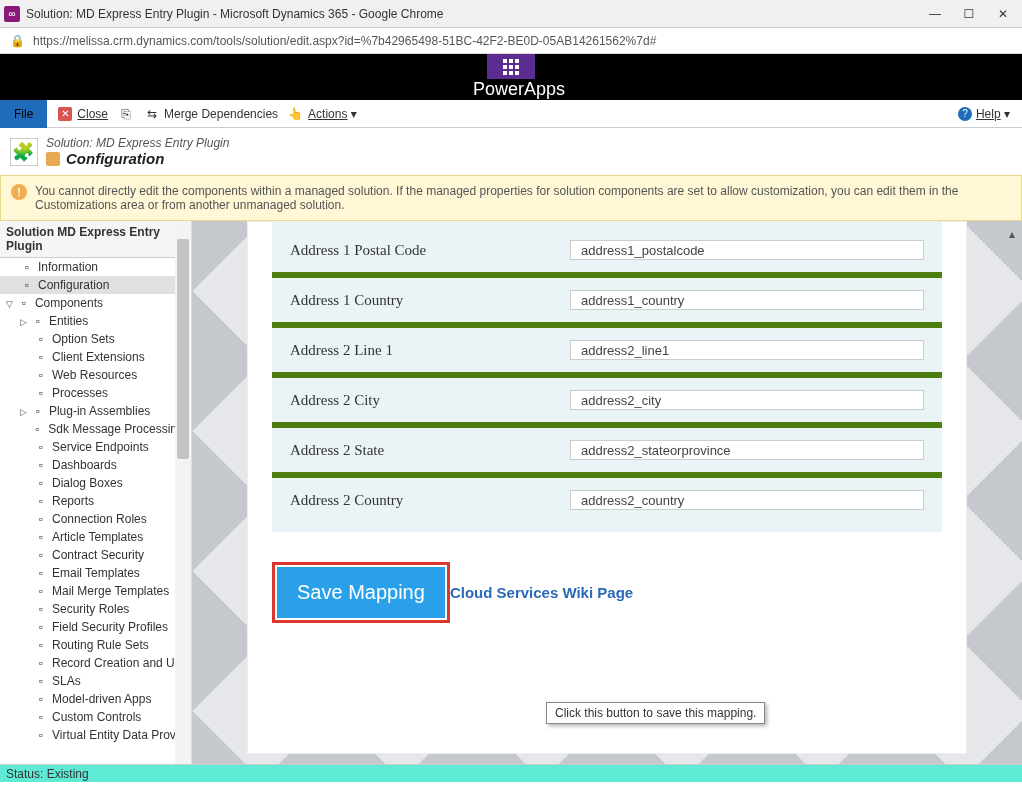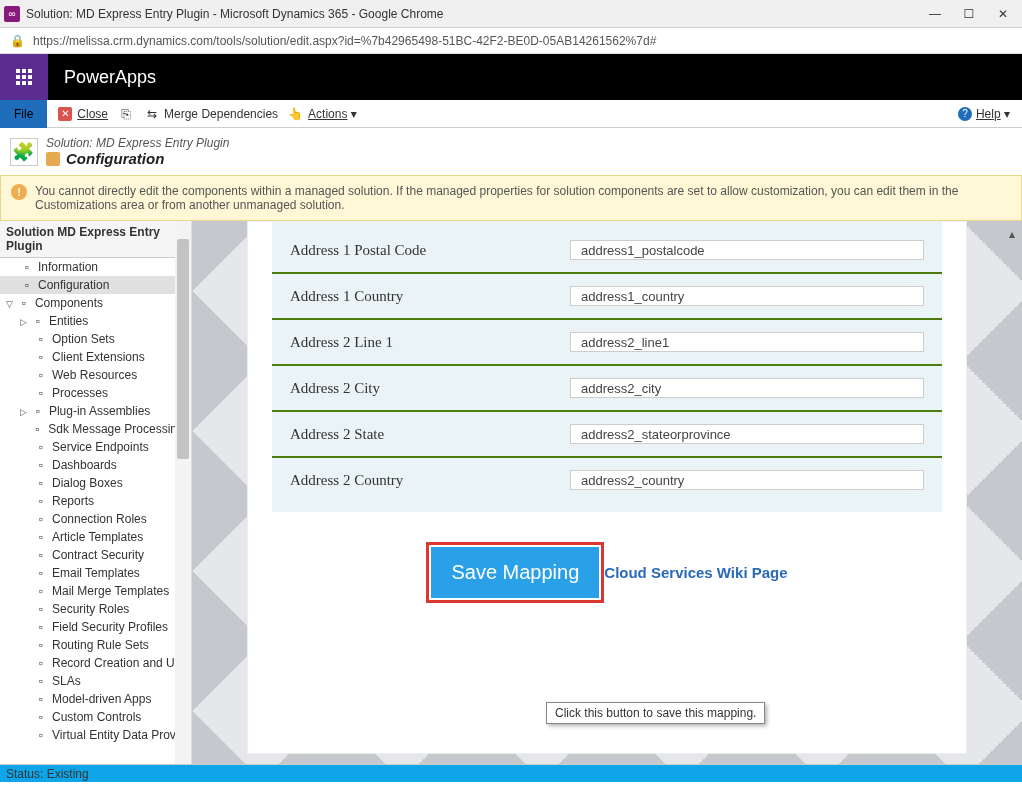--- a/index.html
+++ b/index.html
@@ -10,21 +10,21 @@
 .title-bar .fav { width: 16px; height: 16px; background: #8a1a7a; border-radius: 2px; display:flex; align-items:center; justify-content:center; color:#fff; font-size:10px; margin-right: 6px;}
 .title-bar .title { flex: 1; color: #333; font-size: 12px; }
 .win-btns { display: flex; gap: 20px; margin-right: 8px; }
 .win-btn { width: 14px; height: 14px; display:flex; align-items:center; justify-content:center; color:#333; }
 
 
 .address-bar { height: 26px; background: #fff; border-bottom: 1px solid #ddd; display:flex; align-items:center; padding-left:10px; color:#555; font-size:12px; }
 .lock { margin-right: 8px; color:#555; }
 
 
-.pa-header { height: 46px; background: #000; display: flex; align-items:center; }
+.pa-header { height: 46px; background: #000; display: flex; align-items:center;flex-direction:column; }
 .waffle { width: 48px; height: 46px; background: #5c2d91; display:flex; align-items:center; justify-content:center; }
 .waffle-dots { display:grid; grid-template-columns:repeat(3,4px); grid-template-rows:repeat(3,4px); gap:2px; }
 .waffle-dots div { width:4px;height:4px;background:#fff; }
 .pa-title { color:#fff; font-size:18px; margin-left:16px; font-weight:400; }
 
 
 .ribbon { height: 28px; border-bottom: 1px solid #ccc; background:#fff; display:flex; align-items:center; font-size:12px; }
 .file-tab { background:#1f6cba; color:#000000; height:28px; display:flex; align-items:center; padding:0 14px; }
 .ribbon-btn { display:flex; align-items:center; gap:4px; margin-left:10px; cursor:pointer; }
 .rb-ico { width:16px; height:16px; display:inline-flex; align-items:center; justify-content:center; }
@@ -61,37 +61,37 @@
 .content-wrap { flex:1; position:relative; overflow:hidden; }
 .bg-diag { position:absolute; inset:0; background:
   linear-gradient(135deg, #c5c9cd 25%, transparent 25%),
   linear-gradient(225deg, #c5c9cd 25%, transparent 25%),
   linear-gradient(45deg, #c5c9cd 25%, transparent 25%),
   linear-gradient(315deg, #c5c9cd 25%, #e5e7ea 25%);
   background-size:140px 140px;
 }
 .inner-panel { position:absolute; left:55px; right:55px; top:0; bottom:10px; background:#fff; padding:0 24px 16px 24px; overflow-y:auto; border:1px solid #eee;}
 .form-area { background:#eaf3f5; padding:0 0 10px 0; }
-.form-row { display:flex; align-items:center; border-top:2px solid #4d7c0f; padding:12px 18px; }
+.form-row { display:flex; align-items:center; border-top:6px solid #4d7c0f; padding:12px 18px; }
 .form-row:first-child{border-top:none; padding-top:18px;}
 .f-label { width:280px; font-family: Georgia, serif; font-size:15px; color:#333; }
 .f-input { flex:1; height:20px; border:1px solid #ccc; background:#fff; padding:0 10px; font-size:13px; color:#444; }
 
-.actions-row { display:flex; align-items:center; justify-content:center; margin-top:30px; }
+.actions-row { display:flex; align-items:center; justify-content:flex-start; margin-top:30px; }
 .save-btn-wrap { border:3px solid #d9372f; padding:2px; }
 .save-btn { background:#2aa0e8; color:#fff; font-size:20px; padding:14px 20px; border:none; cursor:pointer; }
 .wiki-link { color:#2a6ab8; font-size:15px; font-weight:700; cursor:pointer; }
 
 .tooltip { position:absolute; left:354px; bottom:40px; background:#fff; border:1px solid #888; box-shadow:2px 2px 4px rgba(0,0,0,.3); padding:3px 8px; font-size:12px; color:#333; z-index:5;}
 
 .up-arrow { position:absolute; right:3px; top:6px; width:10px;height:10px; color:#555;}
 .scroll-v { position:absolute; right:0; top:0; bottom:0; width:16px; background:#f3f3f3;}
 .scroll-thumb { position:absolute; right:2px; width:12px; background:#c3c3c3; border-radius:2px;}
 
-.status-bar { height:18px; border-top:1px solid #ccc; background:#0ea5e9; padding:0 6px; font-size:12px; display:flex; align-items:center;}
+.status-bar { height:18px; border-top:1px solid #ccc; background:#5eead4; padding:0 6px; font-size:12px; display:flex; align-items:center;}
 </style>
 </head>
 <body>
 
 <div class="title-bar">
   <div class="fav">∞</div>
   <div class="title">Solution: MD Express Entry Plugin - Microsoft Dynamics 365 - Google Chrome</div>
   <div class="win-btns">
     <div class="win-btn">—</div>
     <div class="win-btn">☐</div>

